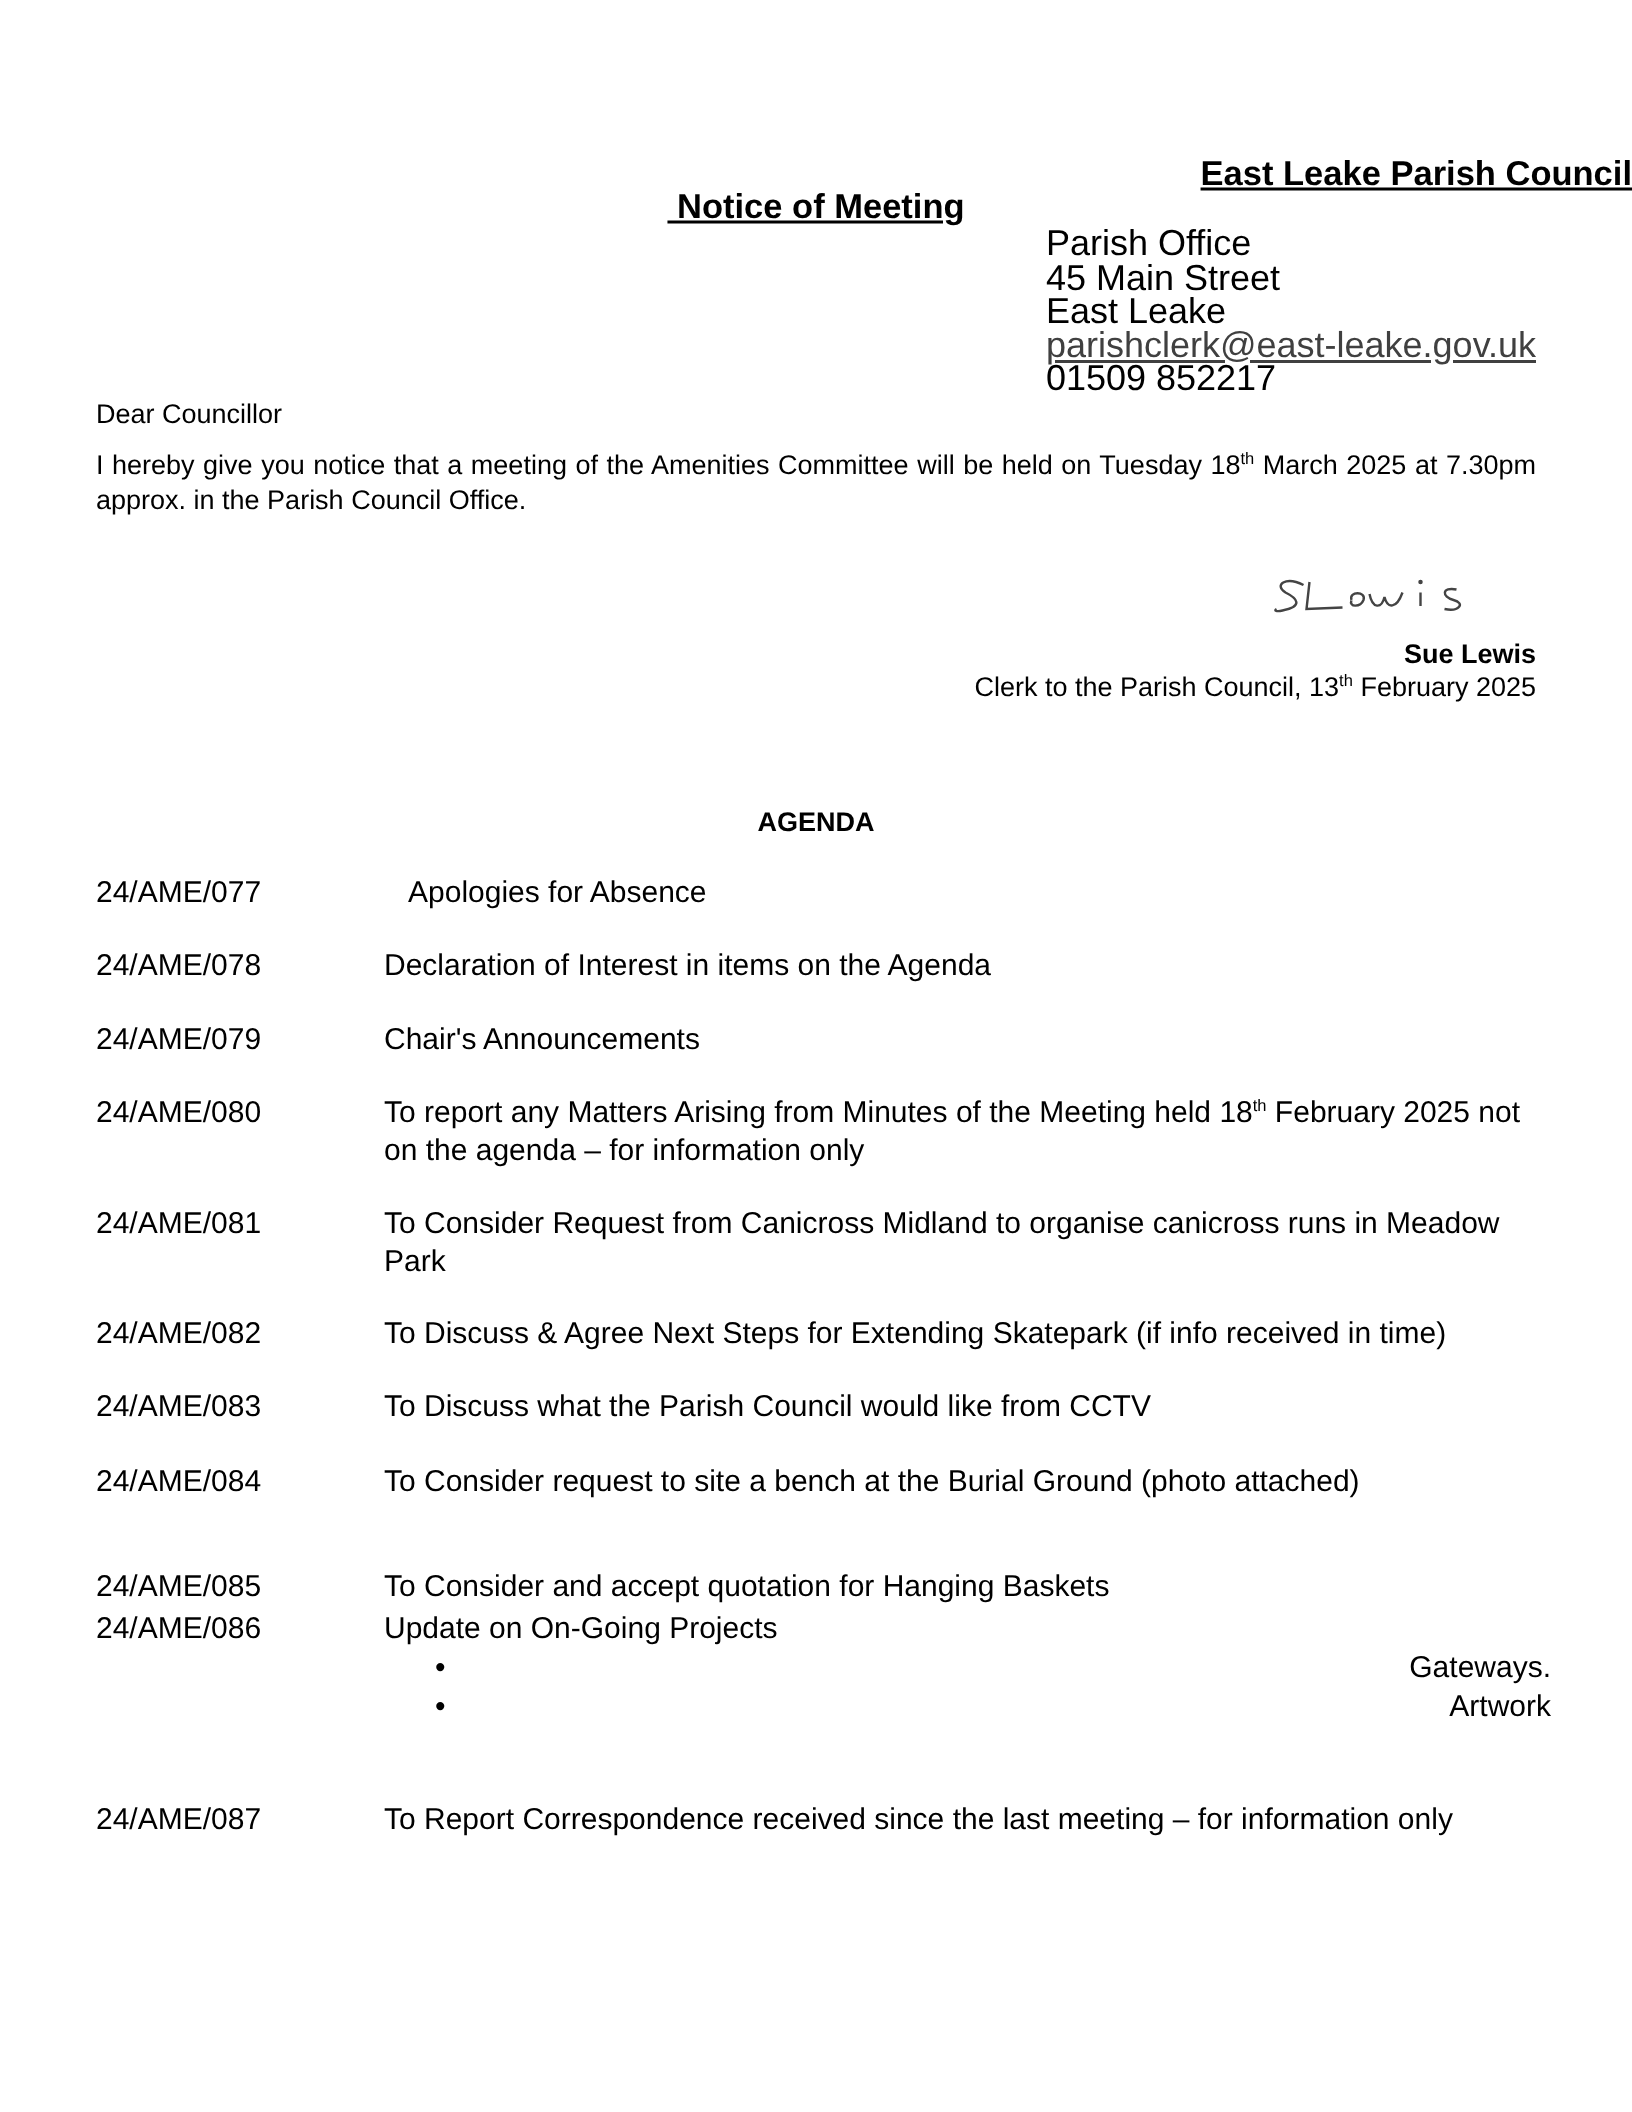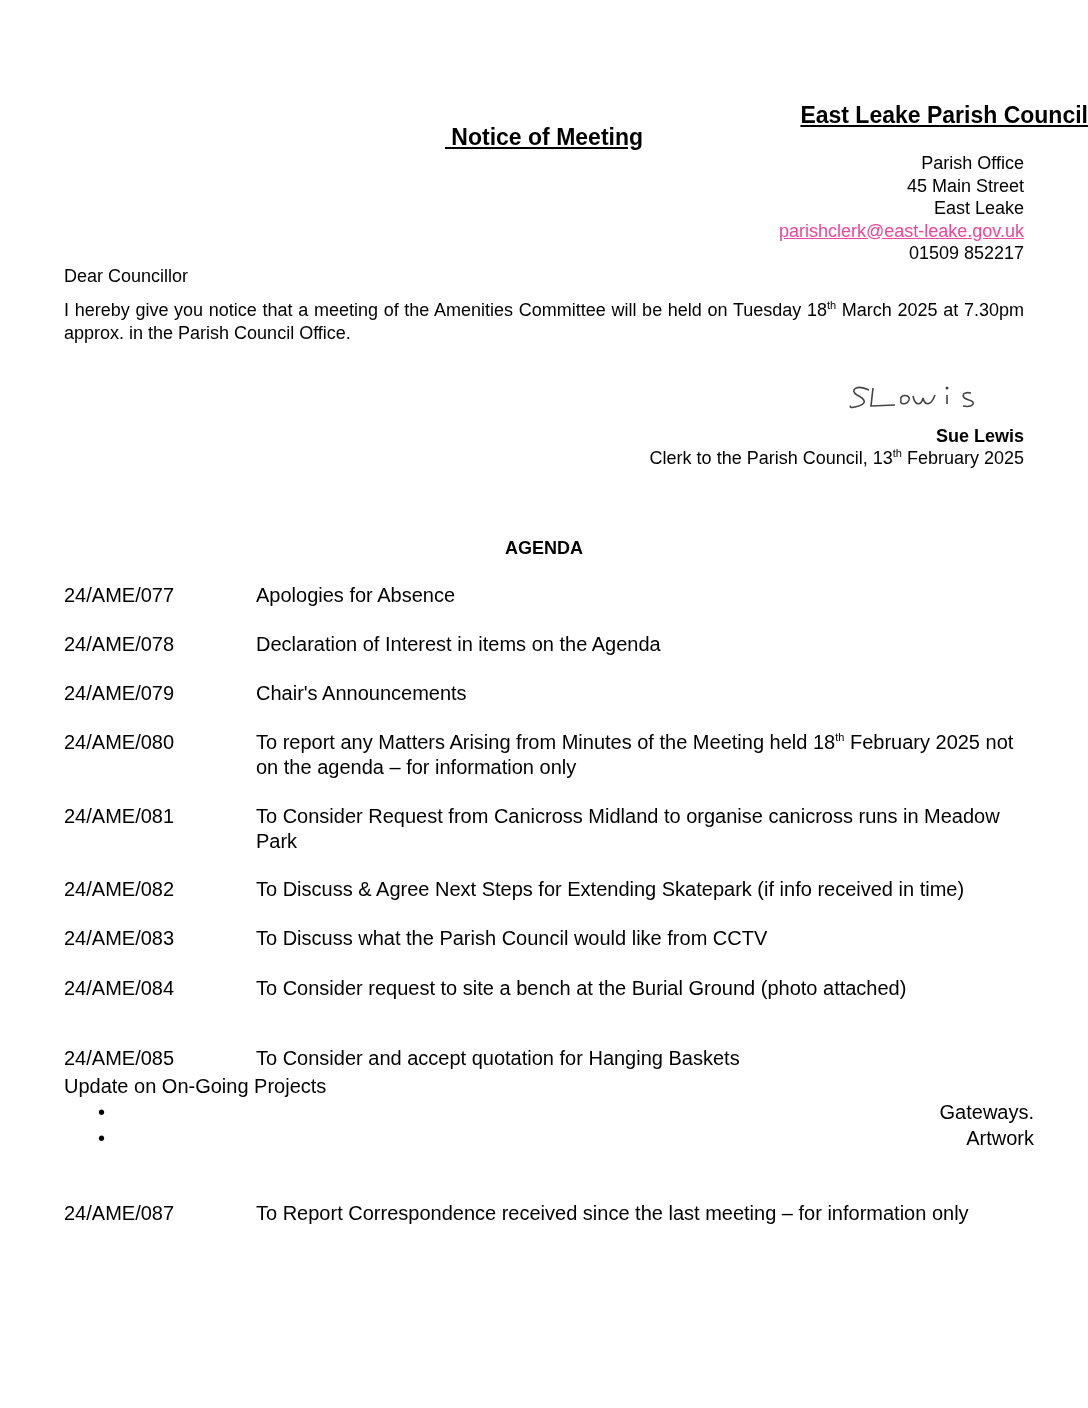--- a/index.html
+++ b/index.html
@@ -1,22 +1,22 @@
 <!DOCTYPE html>
 <html><head>
 <meta charset="utf-8">
 <style>
   html, body { margin: 0; padding: 0; background: #ffffff; }
   body { width: 1088px; height: 1408px; position: relative; overflow: hidden;
          font-family: "Liberation Sans", sans-serif; color: #000; }
   .abs { position: absolute; }
   .title { left: 0; width: 1088px; text-align: center; font-weight: bold;
            font-size: 23px; text-decoration: underline; line-height: 27px; }
-  .addr { right: 64px; text-align: right; font-size: 18px; line-height: 22.5px; top: 152px; }
-  .addr a { color: #ec4899; text-decoration: underline; }
+  .addr { right: 64px; font-size: 24px; line-height: 22.5px; top: 152px; }
+  .addr a { color: #404040; text-decoration: underline; }
   .salut { left: 64px; top: 266px; font-size: 18px; }
   .notice { left: 64px; width: 960px; top: 299px; font-size: 18px; font-weight: normal;
             line-height: 23px; text-align: justify; }
   sup { font-size: 11px; line-height: 0; vertical-align: super; }
   .sig { right: 66px; top: 380px; }
   .signer { right: 64px; top: 425px; text-align: right; font-size: 18px; line-height: 22px; }
   .agenda-h { left: 0; width: 1088px; text-align: center; top: 538px; font-weight: bold; font-size: 18px; }
   .item { left: 64px; width: 970px; font-size: 20px; line-height: 24.5px; display: flex; }
   .code { width: 192px; flex: 0 0 192px; }
   .text { flex: 1; }
@@ -54,21 +54,21 @@
   </svg>
 </div>
 
 <div class="abs signer">
   <div style="font-weight:bold;">Sue Lewis</div>
   <div><span>Clerk to the Parish Council, 13</span><sup>th</sup><span> February 2025</span></div>
 </div>
 
 <div class="abs agenda-h">AGENDA</div>
 
-<div class="abs item" style="top:583px;">
+<div class="abs item" style="top:583px;gap:16px;">
   <div class="code">24/AME/077</div>
   <div class="text">Apologies for Absence</div>
 </div>
 <div class="abs item" style="top:632px;">
   <div class="code">24/AME/078</div>
   <div class="text">Declaration of Interest in items on the Agenda</div>
 </div>
 <div class="abs item" style="top:681px;align-items:flex-end;">
   <div class="code">24/AME/079</div>
   <div class="text">Chair's Announcements</div>
@@ -91,20 +91,21 @@
 </div>
 <div class="abs item" style="top:976px;">
   <div class="code">24/AME/084</div>
   <div class="text">To Consider request to site a bench at the Burial Ground (photo attached)</div>
 </div>
 <div class="abs item" style="top:1046px;align-items:center;">
   <div class="code">24/AME/085</div>
   <div class="text">To Consider and accept quotation for Hanging Baskets</div>
 </div>
 <div class="abs item" style="top:1074px;">
+  <div class="code">24/AME/086</div>
   <div class="text">
     <div>Update on On-Going Projects</div>
     <ul class="bul" style="line-height:26.5px;text-align:right;">
       <li>Gateways.</li>
       <li>Artwork</li>
     </ul>
   </div>
 </div>
 <div class="abs item" style="top:1201px;">
   <div class="code">24/AME/087</div>

